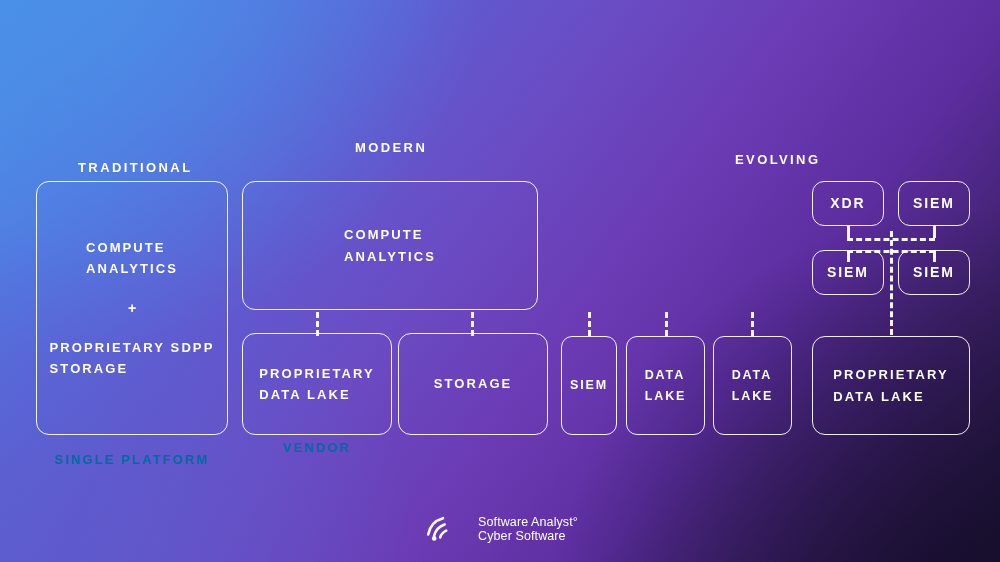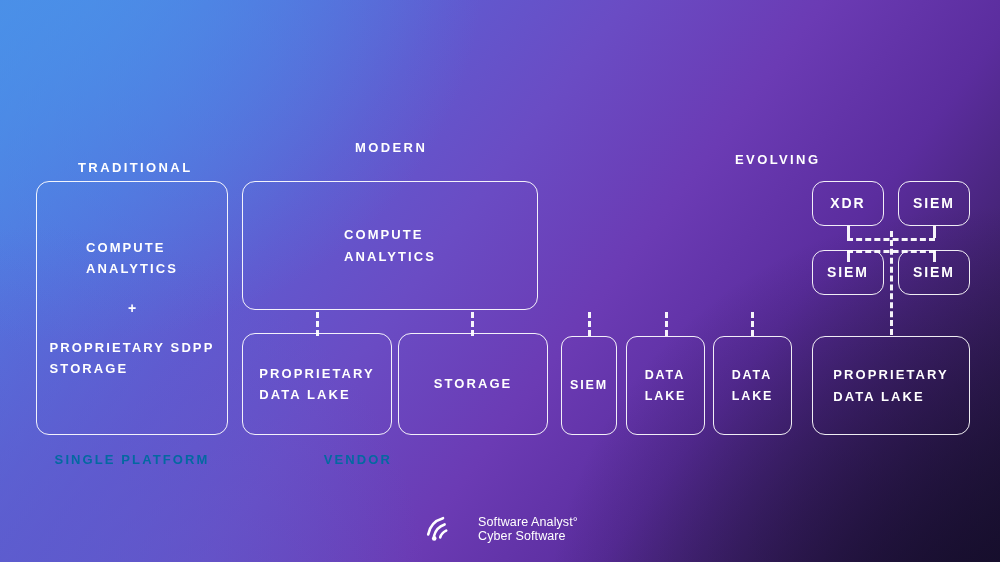--- a/index.html
+++ b/index.html
@@ -167,21 +167,21 @@
   <div class="vdash" style="left:471px; top:312px; height:24px;"></div>
 
   <div class="box" style="left:242px; top:333px; width:150px; height:102px;">
     <div class="txt">PROPRIETARY
 DATA LAKE</div>
   </div>
   <div class="box" style="left:398px; top:333px; width:150px; height:102px;">
     <div class="txt">STORAGE</div>
   </div>
 
-  <div class="caption" style="left:242px; top:452px; width:150px;text-align:right;">VENDOR</div>
+  <div class="caption" style="left:242px; top:440px; width:150px;">VENDOR</div>
 
 
   <div class="vdash" style="left:588px; top:312px; height:24px;"></div>
   <div class="vdash" style="left:665px; top:312px; height:24px;"></div>
   <div class="vdash" style="left:751px; top:312px; height:24px;"></div>
 
   <div class="box small" style="left:561px; top:336px; width:56px; height:99px;">
     <div class="txt">SIEM</div>
   </div>
   <div class="box small" style="left:626px; top:336px; width:79px; height:99px;">

